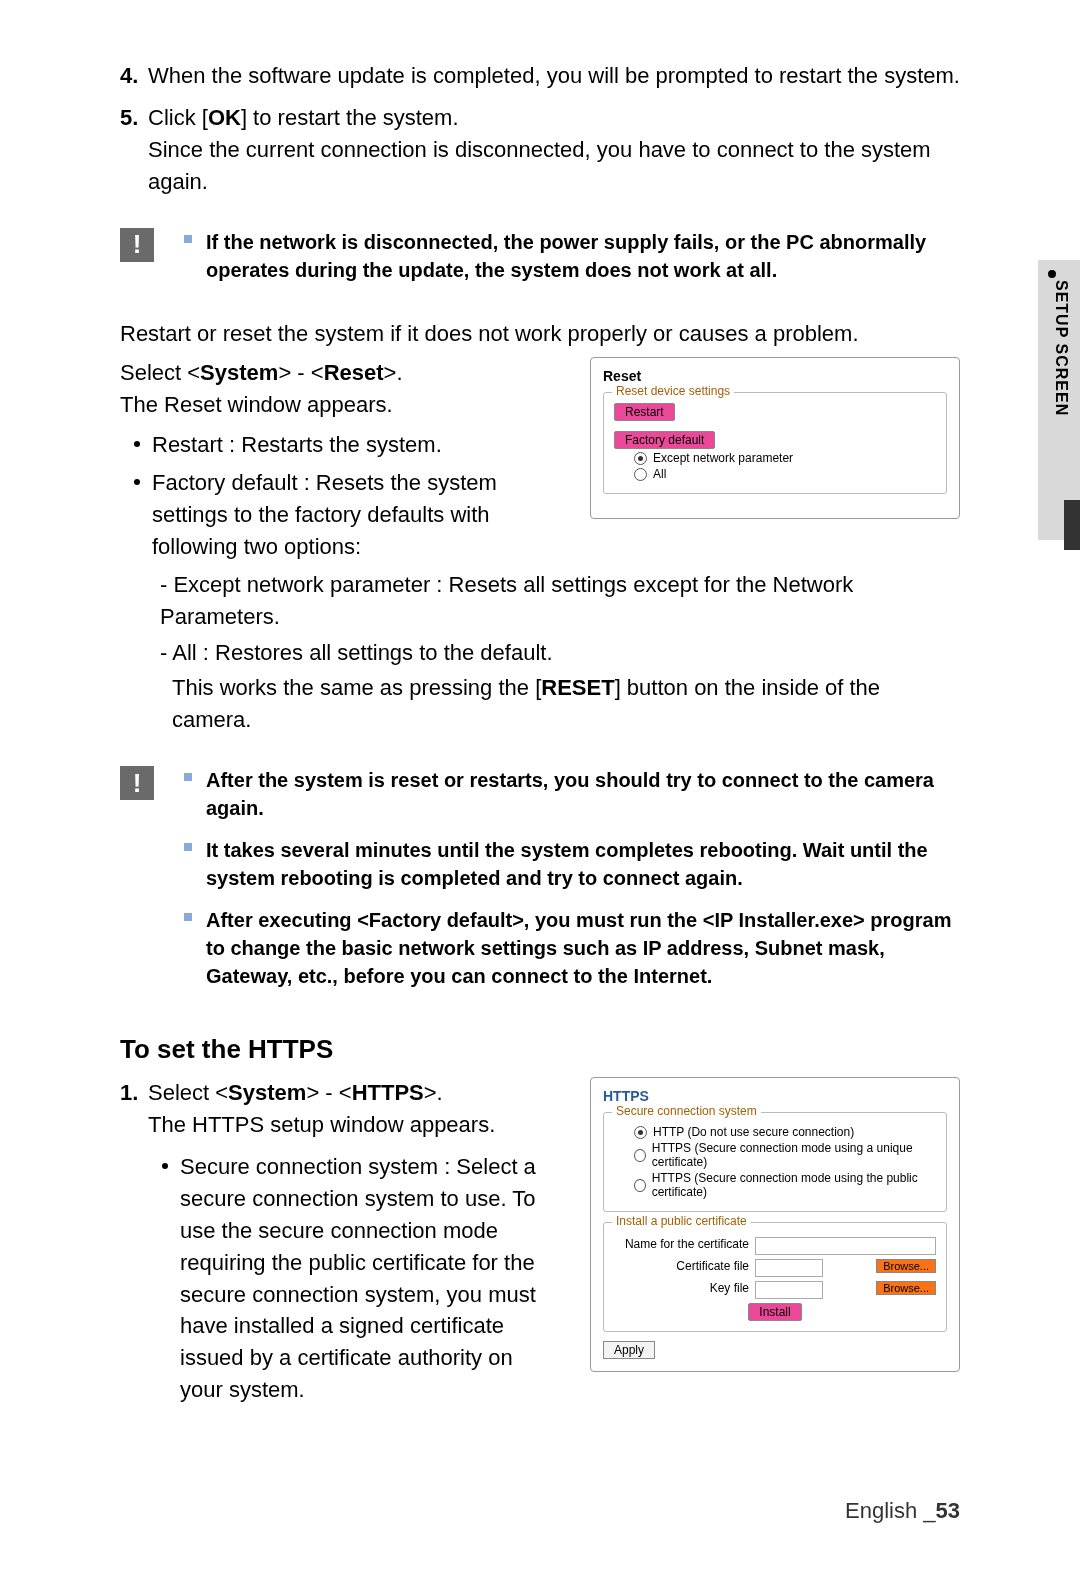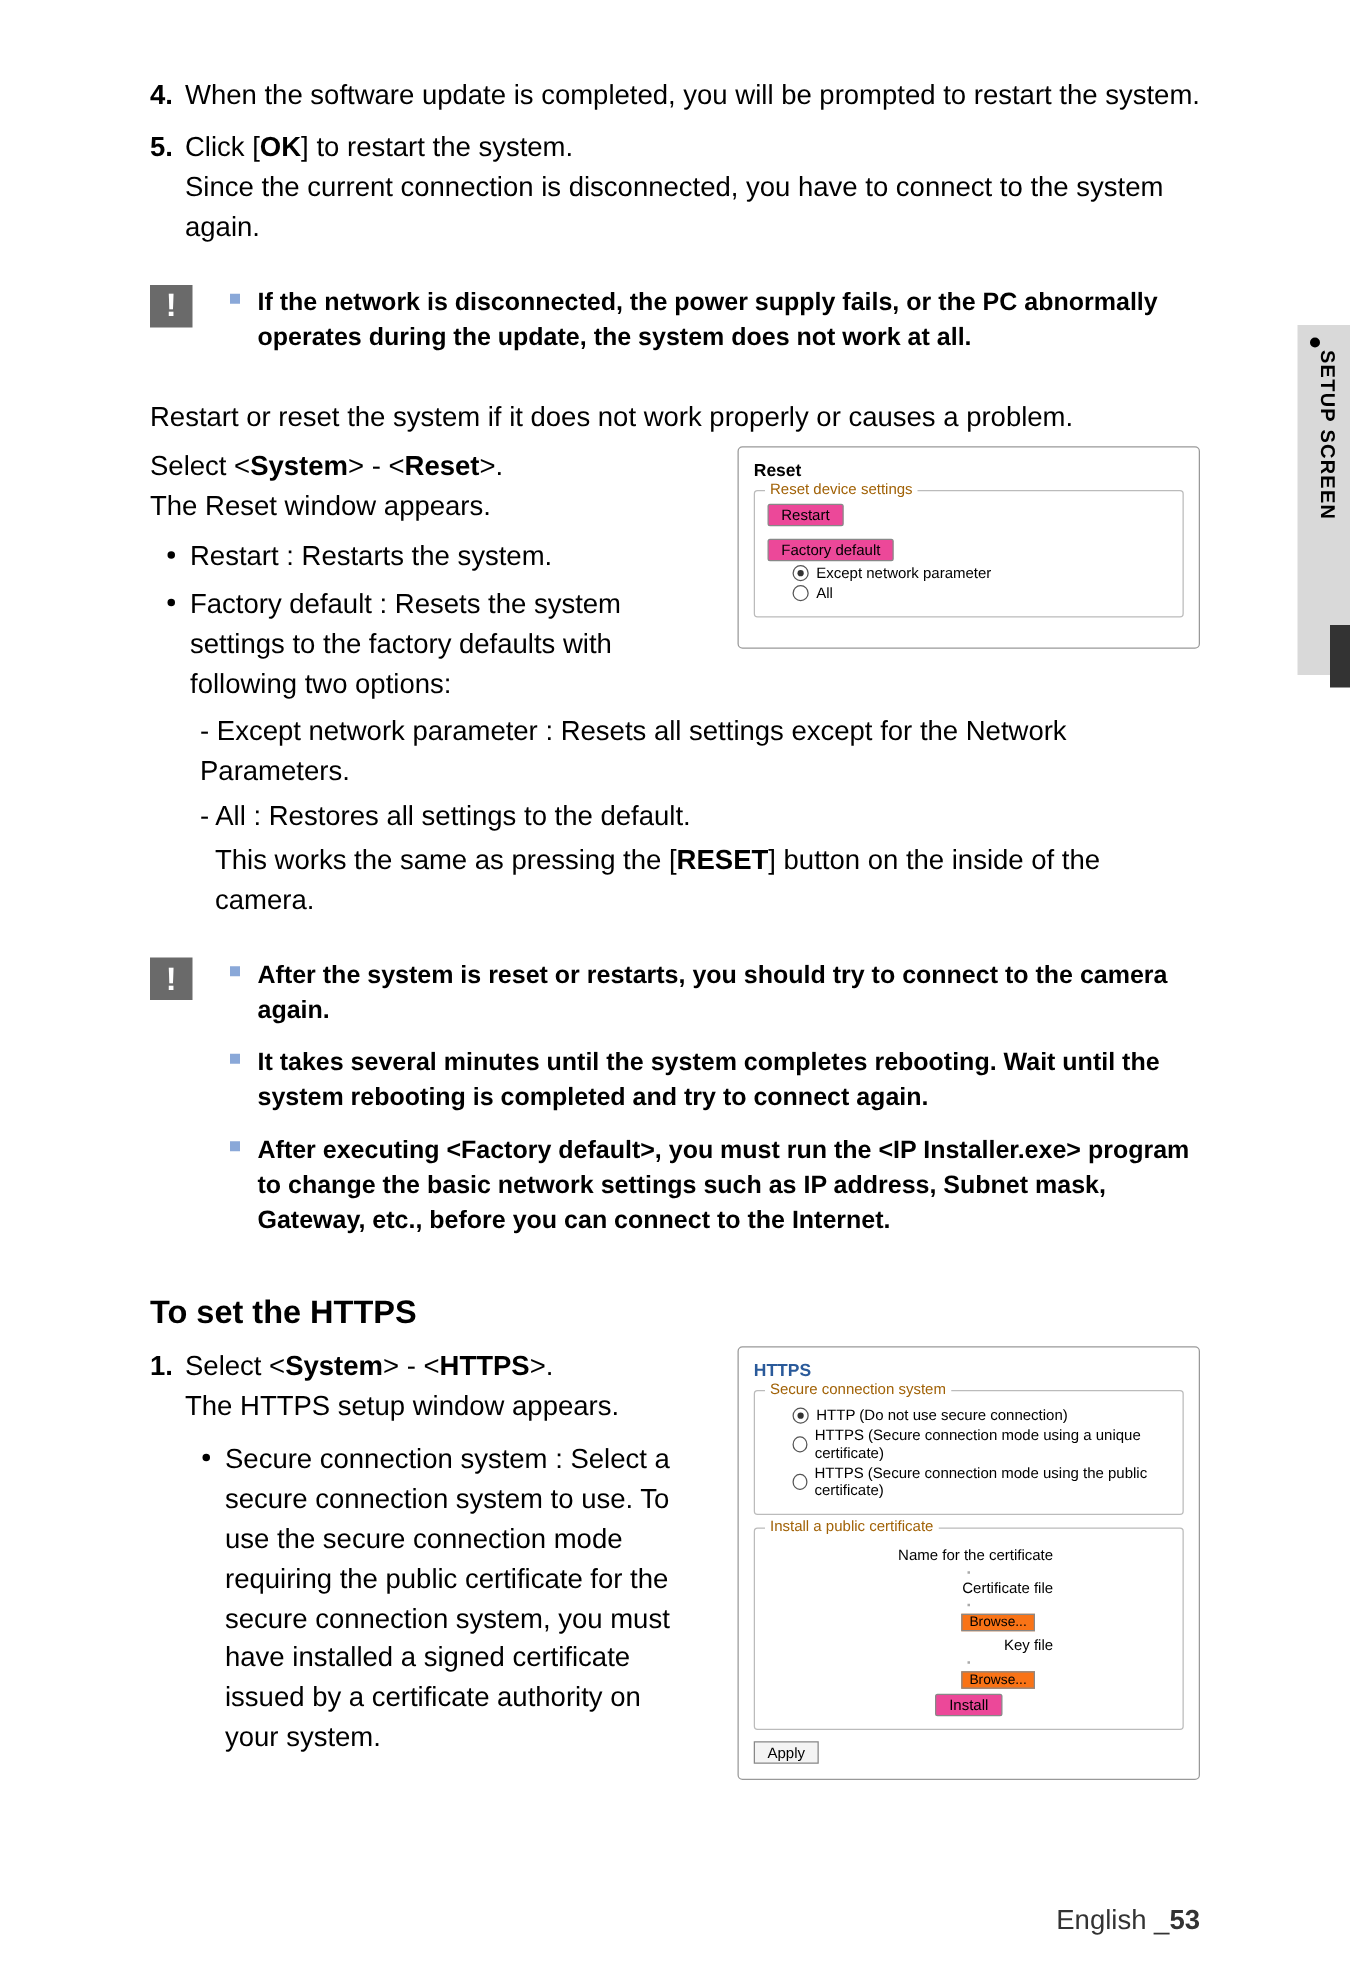--- a/index.html
+++ b/index.html
@@ -78,28 +78,28 @@
   .panel-title { font-weight:bold; margin-bottom:8px; font-size:14px; }
   .fieldset { border:1px solid #bbb; border-radius:3px; padding:10px 10px; position:relative; margin-bottom:10px; }
   .fieldset-legend { position:absolute; top:-9px; left:8px; background:#fff; padding:0 4px; font-size:12px; color:#a16207; }
   .btn {
     display:inline-block; border:1px solid #888; background:#ec4899;
     padding:1px 10px; font-size:12px; border-radius:2px;
   }
   .radio-row { display:flex; align-items:center; gap:6px; font-size:12px; margin:2px 0 2px 4px;padding-left:16px; }
   .radio { width:11px; height:11px; border:1px solid #555; border-radius:50%; display:inline-flex; align-items:center; justify-content:center; }
   .radio.sel::after { content:''; width:5px; height:5px; background:#333; border-radius:50%; }
-  .form-row { display:flex; align-items:center; gap:6px; margin:4px 0; font-size:12px;flex-direction:column; }
+  .form-row { display:flex; align-items:flex-start; gap:6px; margin:4px 0; font-size:12px; }
   .form-row label { width:135px; text-align:right; }
   .txt { flex:1; height:16px; border:1px solid #aaa; background:#fff; }
   .browse { border:1px solid #888; background:#f97316; padding:0 6px; font-size:11px;margin-left:47px; }
   .apply { border:1px solid #888; background:#f4f4f4; padding:1px 10px; font-size:12px; margin-top:6px; }
 
   .footer {
-    position:absolute; bottom: 22px; right: 120px;
+    position:absolute; bottom: 47px; right: 120px;
     font-size: 22px; color:#333;
   }
   .footer .pnum { font-weight:bold; }
 </style>
 </head>
 <body>
 
 <div class="page">
 
   <div class="side-tab"></div>

